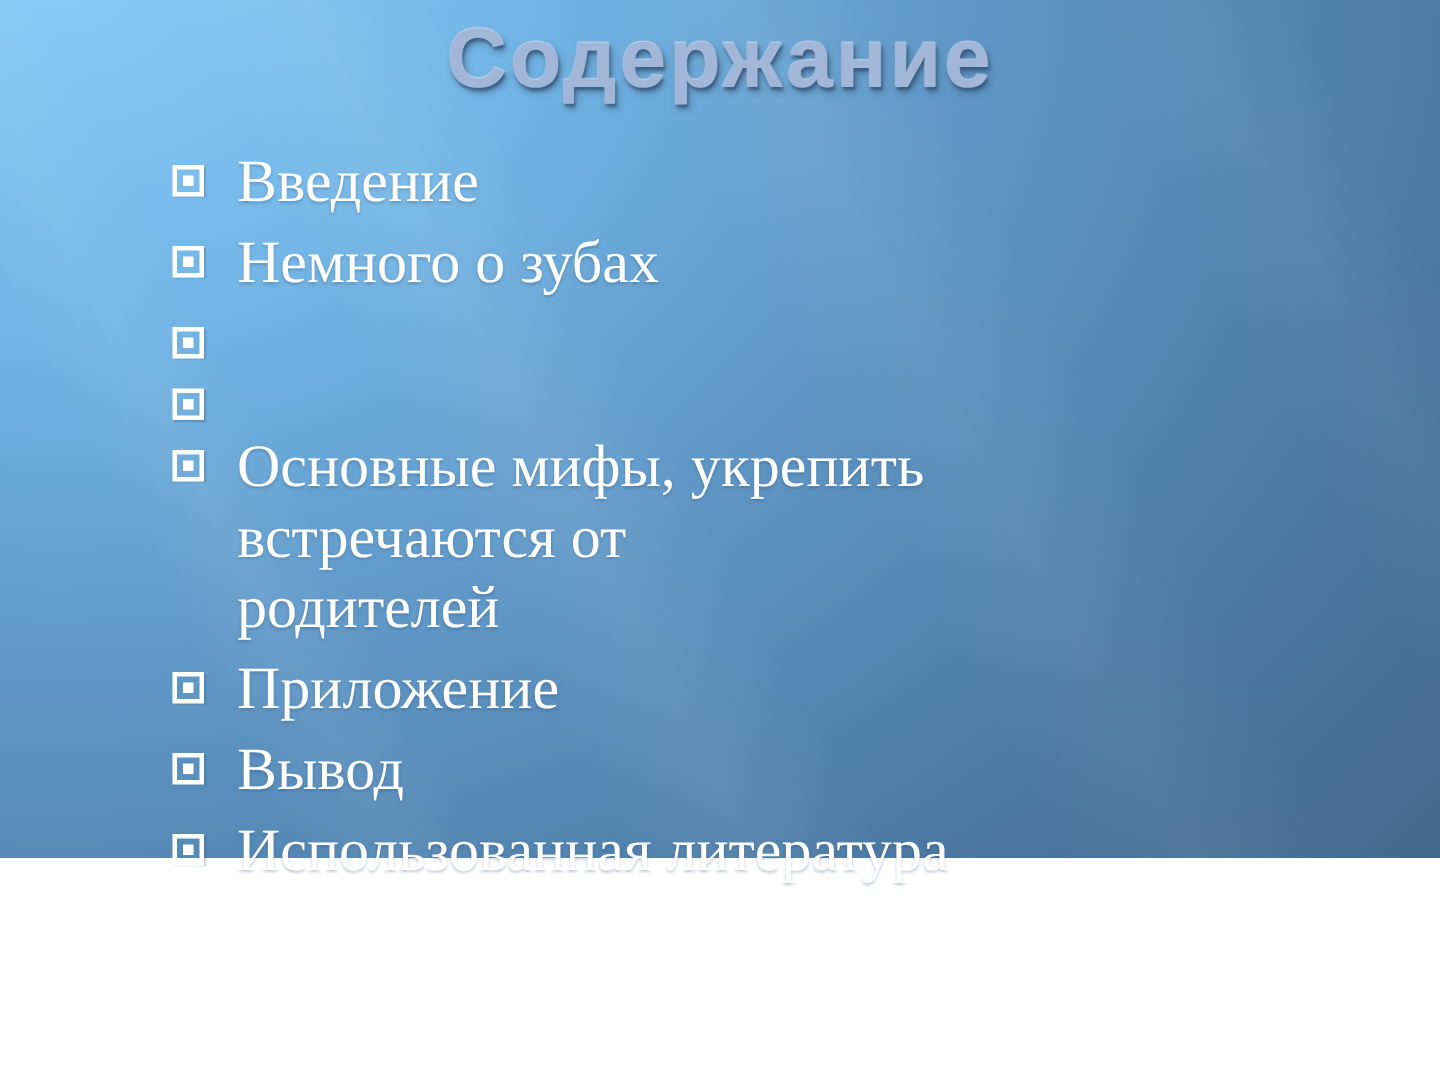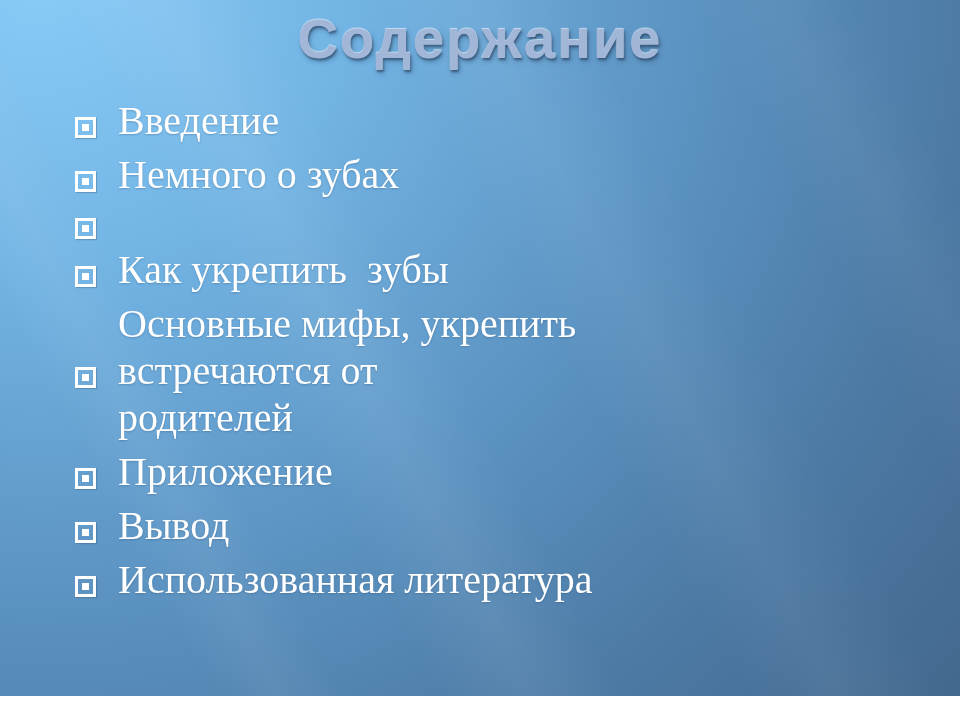--- a/index.html
+++ b/index.html
@@ -1,21 +1,21 @@
 <!DOCTYPE html>
 <html><head>
 <meta charset="utf-8">
 <style>
   html, body { margin: 0; padding: 0; }
   body {
     width: 960px; height: 720px; overflow: hidden;
     font-family: "Liberation Serif", "DejaVu Serif", serif;
   }
   .slide {
-    position: relative; width: 960px; height: 696px;
+    position: relative; width: 960px; height: 572px;
     background:
       linear-gradient(62deg,
         rgba(255,255,255,0) 16%, rgba(255,255,255,0.055) 21%, rgba(255,255,255,0) 26%,
         rgba(255,255,255,0) 33%, rgba(255,255,255,0.065) 40%, rgba(255,255,255,0) 47%,
         rgba(255,255,255,0) 56%, rgba(255,255,255,0.05) 63%, rgba(255,255,255,0) 71%,
         rgba(255,255,255,0) 80%, rgba(255,255,255,0.04) 86%, rgba(255,255,255,0) 92%),
       radial-gradient(130% 170% at 4% -4%,
         #8accf8 0%, #72b4e4 25%, #5e96c5 50%, #4c7aa4 75%, #42658a 100%);
   }
   .title {
@@ -27,21 +27,21 @@
     color: #a2b7d7;
     text-shadow:
       0 -1px 1px rgba(228,240,252,0.75),
       1px 2px 2px rgba(44,72,105,0.65),
       2px 3px 5px rgba(38,62,94,0.40);
   }
   .contents {
     list-style: none; margin: 0; padding: 0;
     position: absolute; top: 97px; left: 75px; width: 700px;
   }
-  .item { display: flex; align-items: center; margin-bottom: 7px; }
+  .item { display: flex; align-items: flex-start; margin-bottom: 7px; margin-left: 40px; }
   .bullet {
     flex: 0 0 auto;
     width: 15px; height: 15px;
     border: 3px solid #ffffff;
     margin: 13px 22px 0 0;
     position: relative;
     box-shadow: 1px 1px 1px rgba(48,78,112,0.30);
   }
   .bullet::after {
     content: "";
@@ -69,21 +69,20 @@
     </li>
     <li class="item">
       <span class="bullet"></span>
       <span class="item-text">Немного о зубах</span>
     </li>
     <li class="item">
       <span class="bullet"></span>
     </li>
     <li class="item">
       <span class="bullet"></span>
-      <span class="item-text">Как укрепить  зубы</span>
     </li>
     <li class="item">
       <span class="bullet"></span>
       <span class="item-text">Основные мифы, укрепить встречаются от
 родителей</span>
     </li>
     <li class="item">
       <span class="bullet"></span>
       <span class="item-text">Приложение</span>
     </li>

